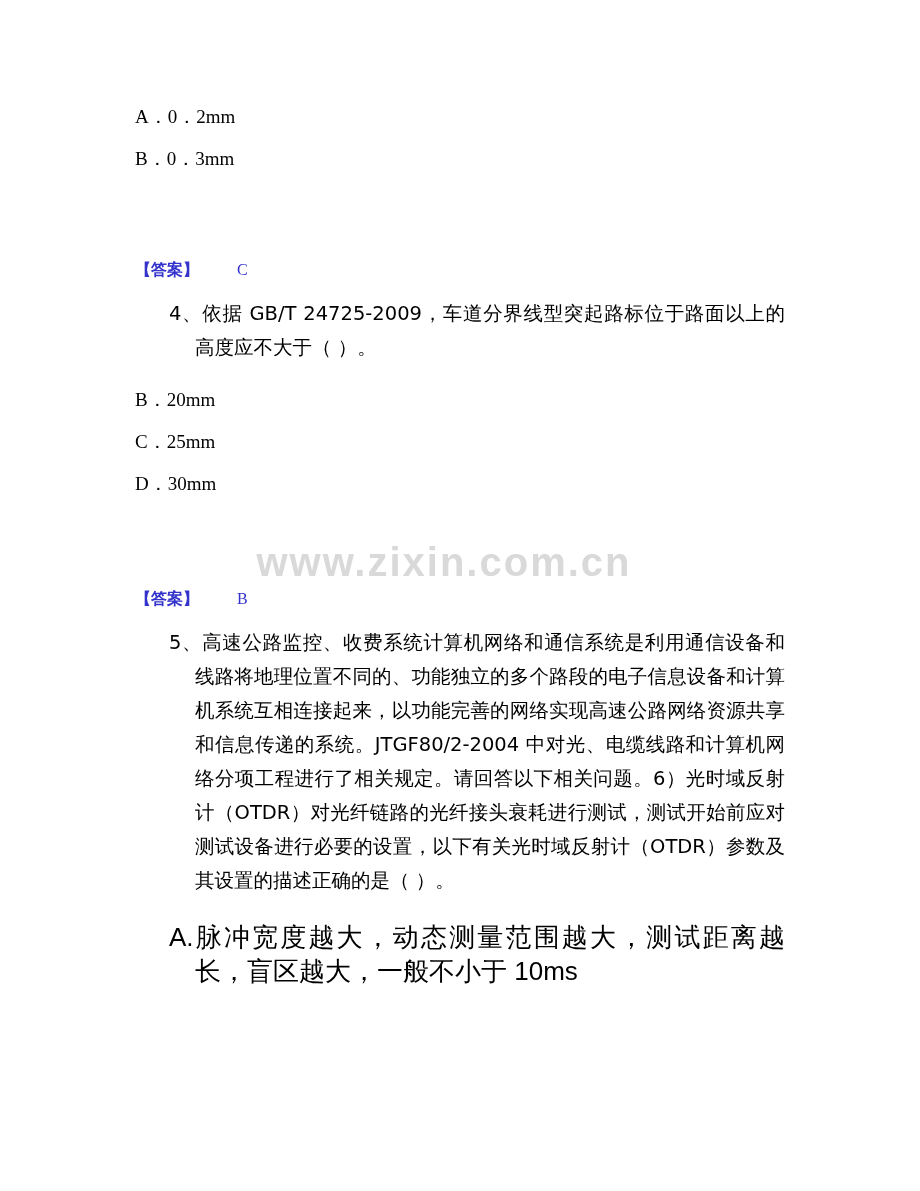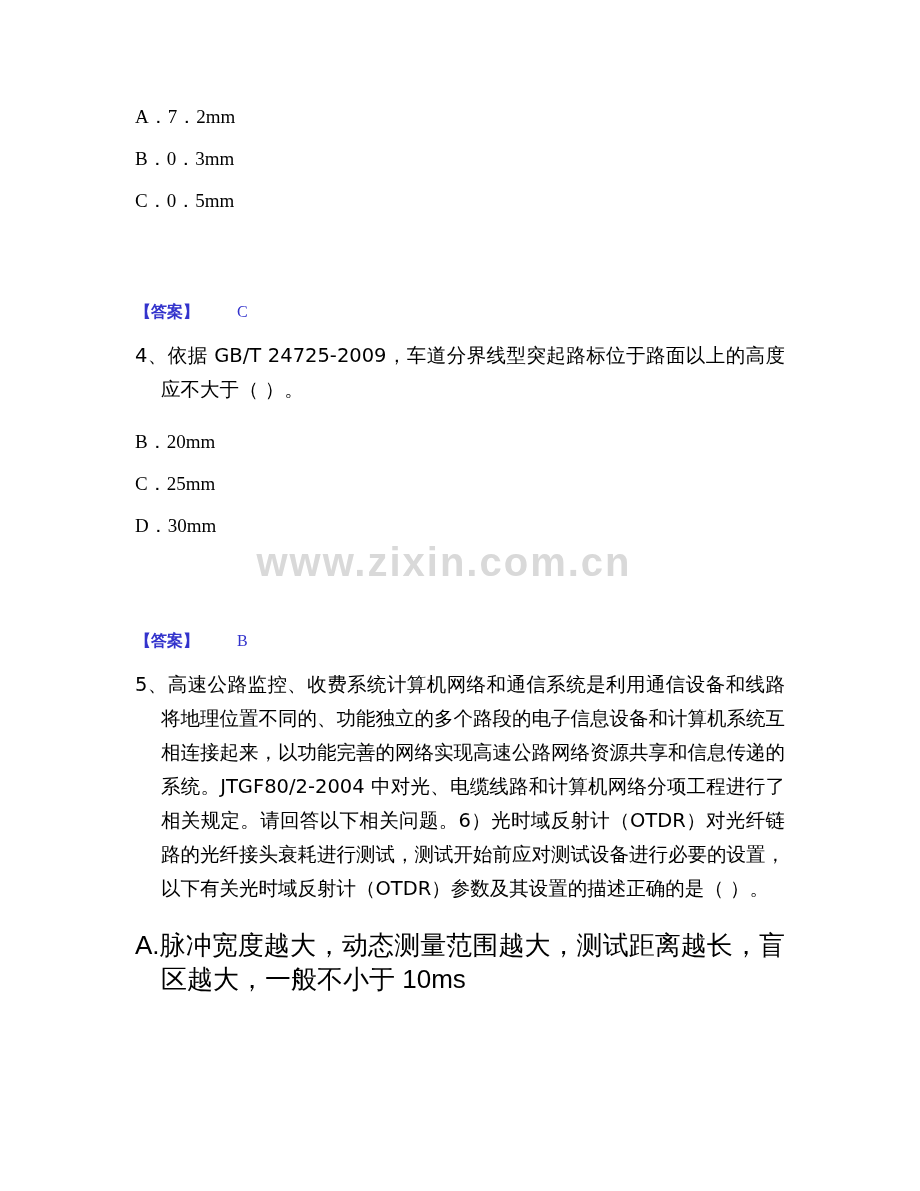--- a/index.html
+++ b/index.html
@@ -79,35 +79,35 @@
   .opts-block { margin-top: 14px; margin-left: 0px; }
   .choice-cn {
     font-family: Liberation Sans, sans-serif;
     font-size: 26px;
     line-height: 34px;
     text-align: justify;
   }
   .hang {
     padding-left: 26px;
     text-indent: -26px;
+    margin-left: 34px;
   }
 </style>
 </head>
 <body>
 
 <div class="page">
 
   <div class="watermark">www.zixin.com.cn</div>
 
   <div class="content">
 
     <div class="opts-block" style="margin-top:0;">
-      <div class="opt">A．7．2mm</div>
+      <div class="opt">A．0．2mm</div>
       <div class="opt">B．0．3mm</div>
-      <div class="opt">C．0．5mm</div>
     </div>
 
     <div class="spacer-lg"></div>
 
     <div class="answer-row" style="margin-top:18px;">
       <span class="answer-label">【答案】</span>
       <span class="answer-value">C</span>
     </div>
 
     <div class="spacer-sm"></div>

